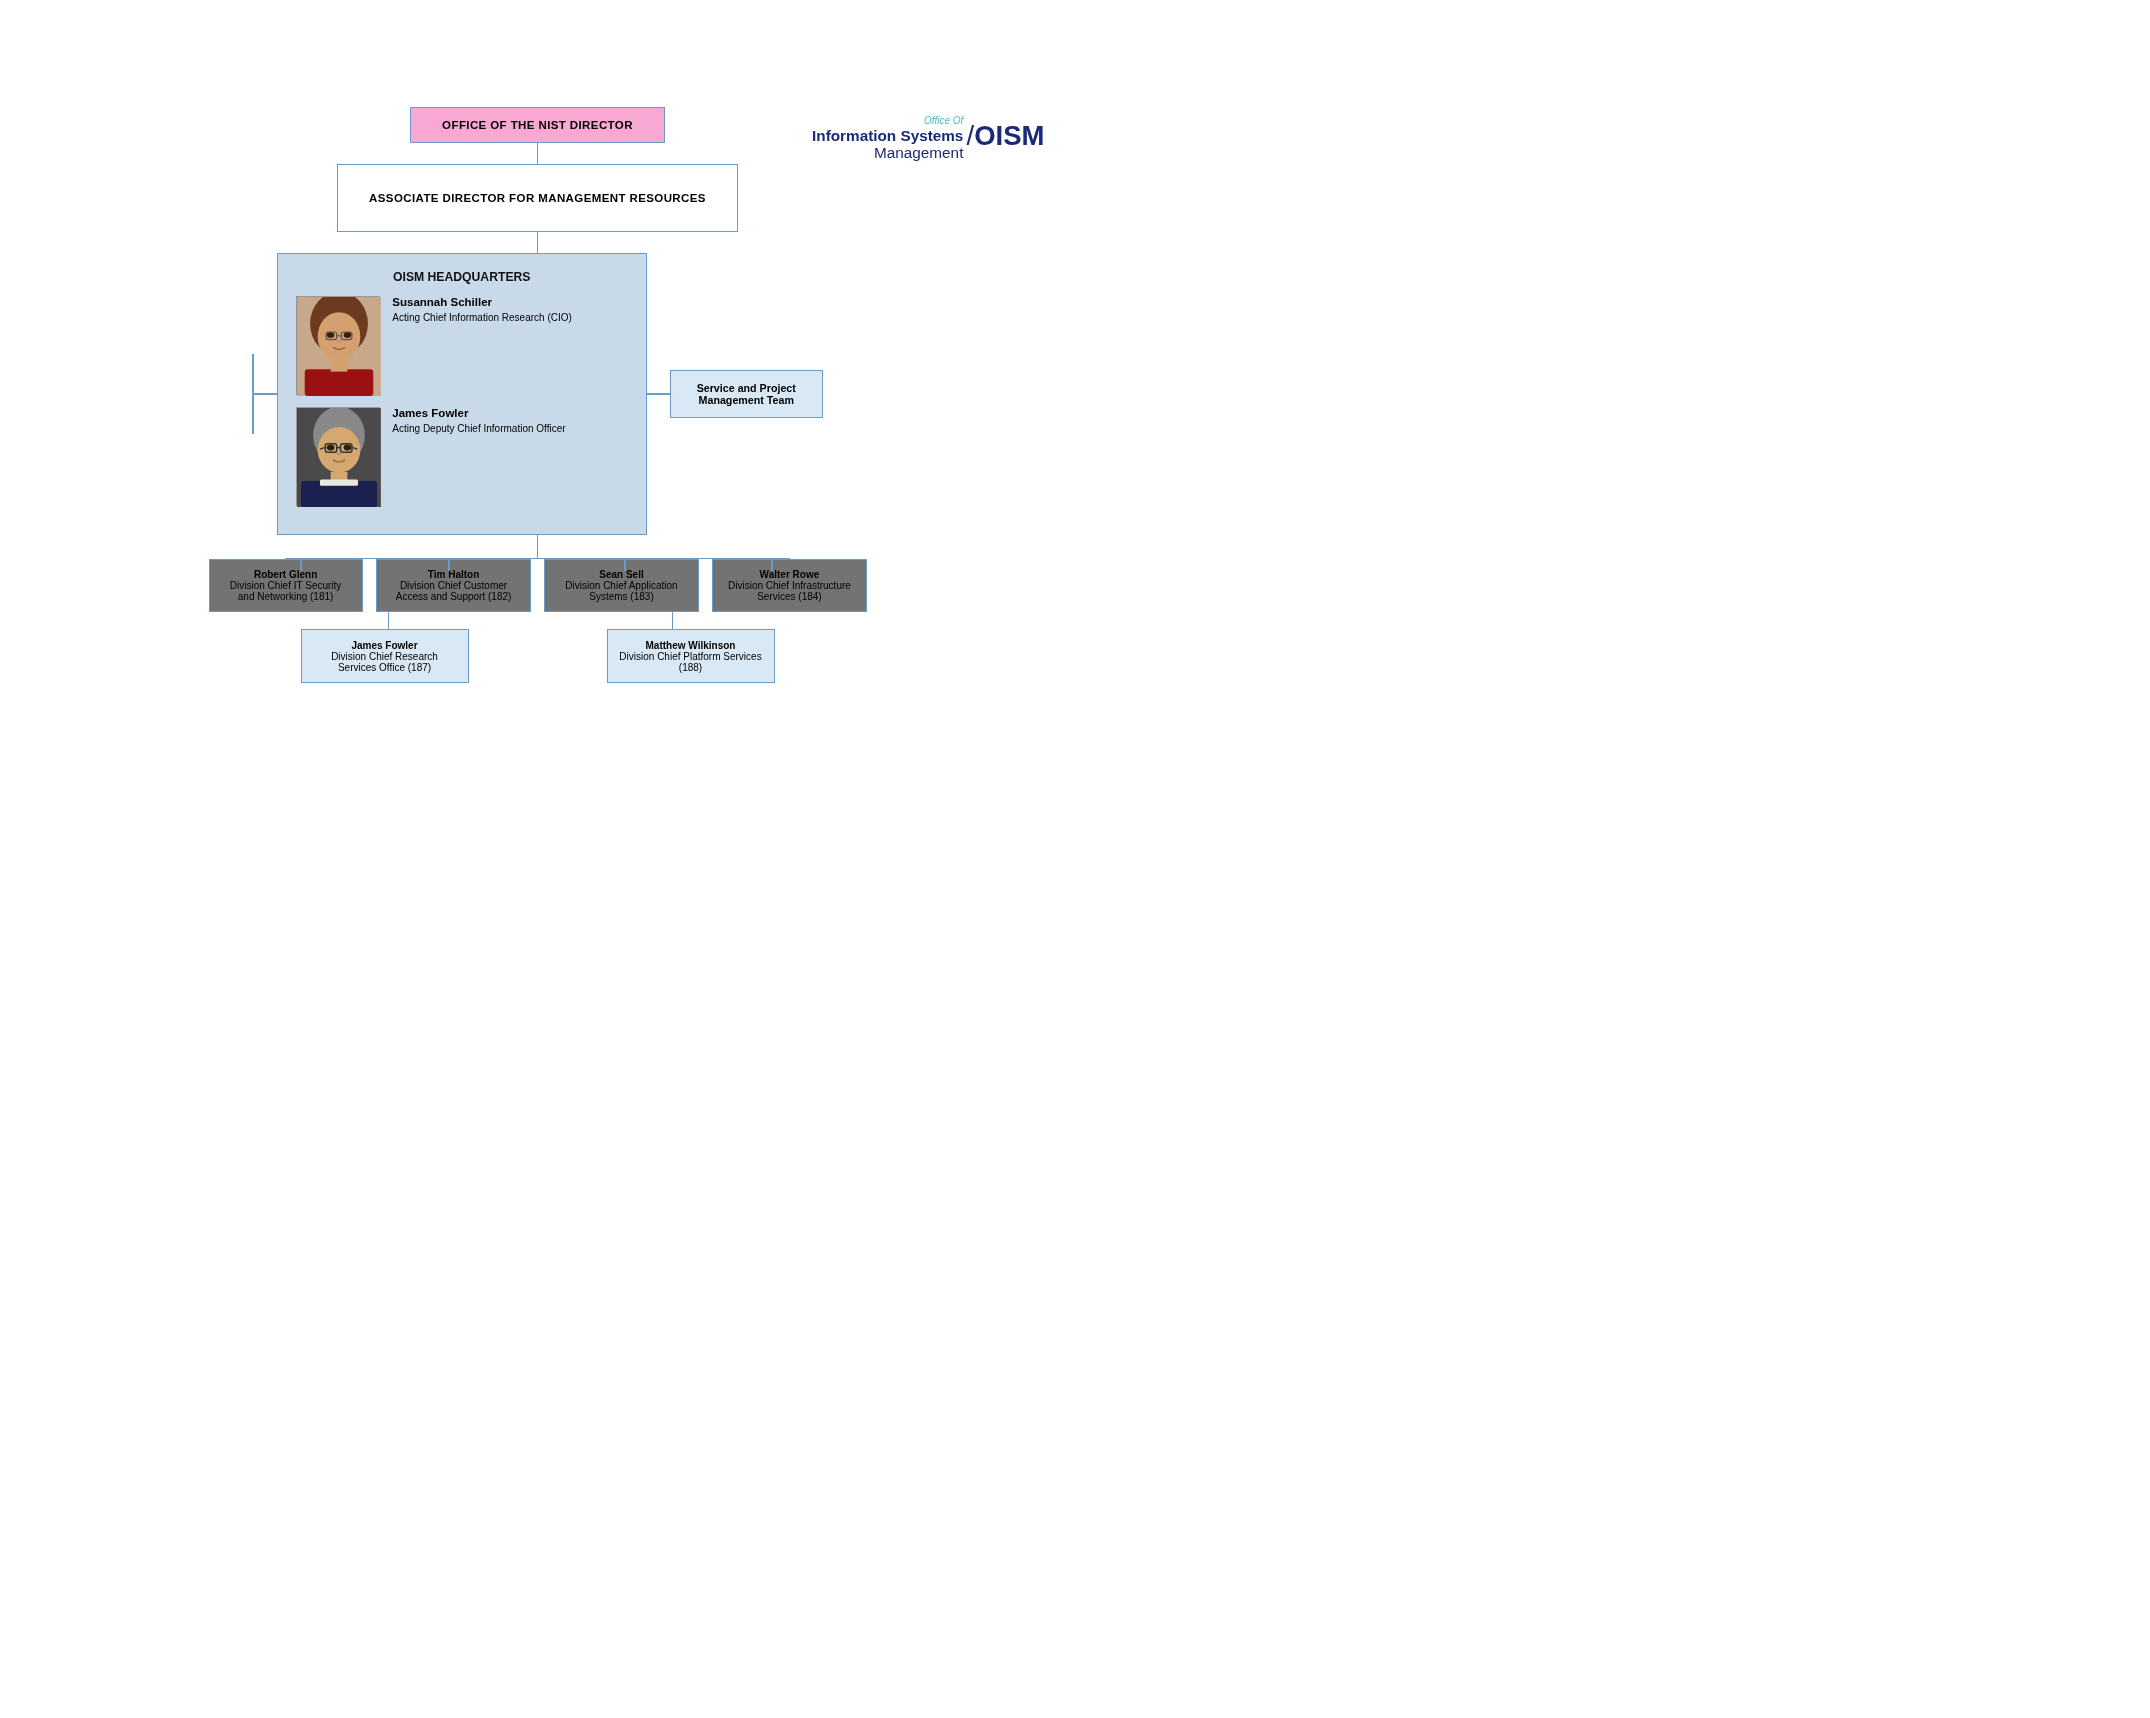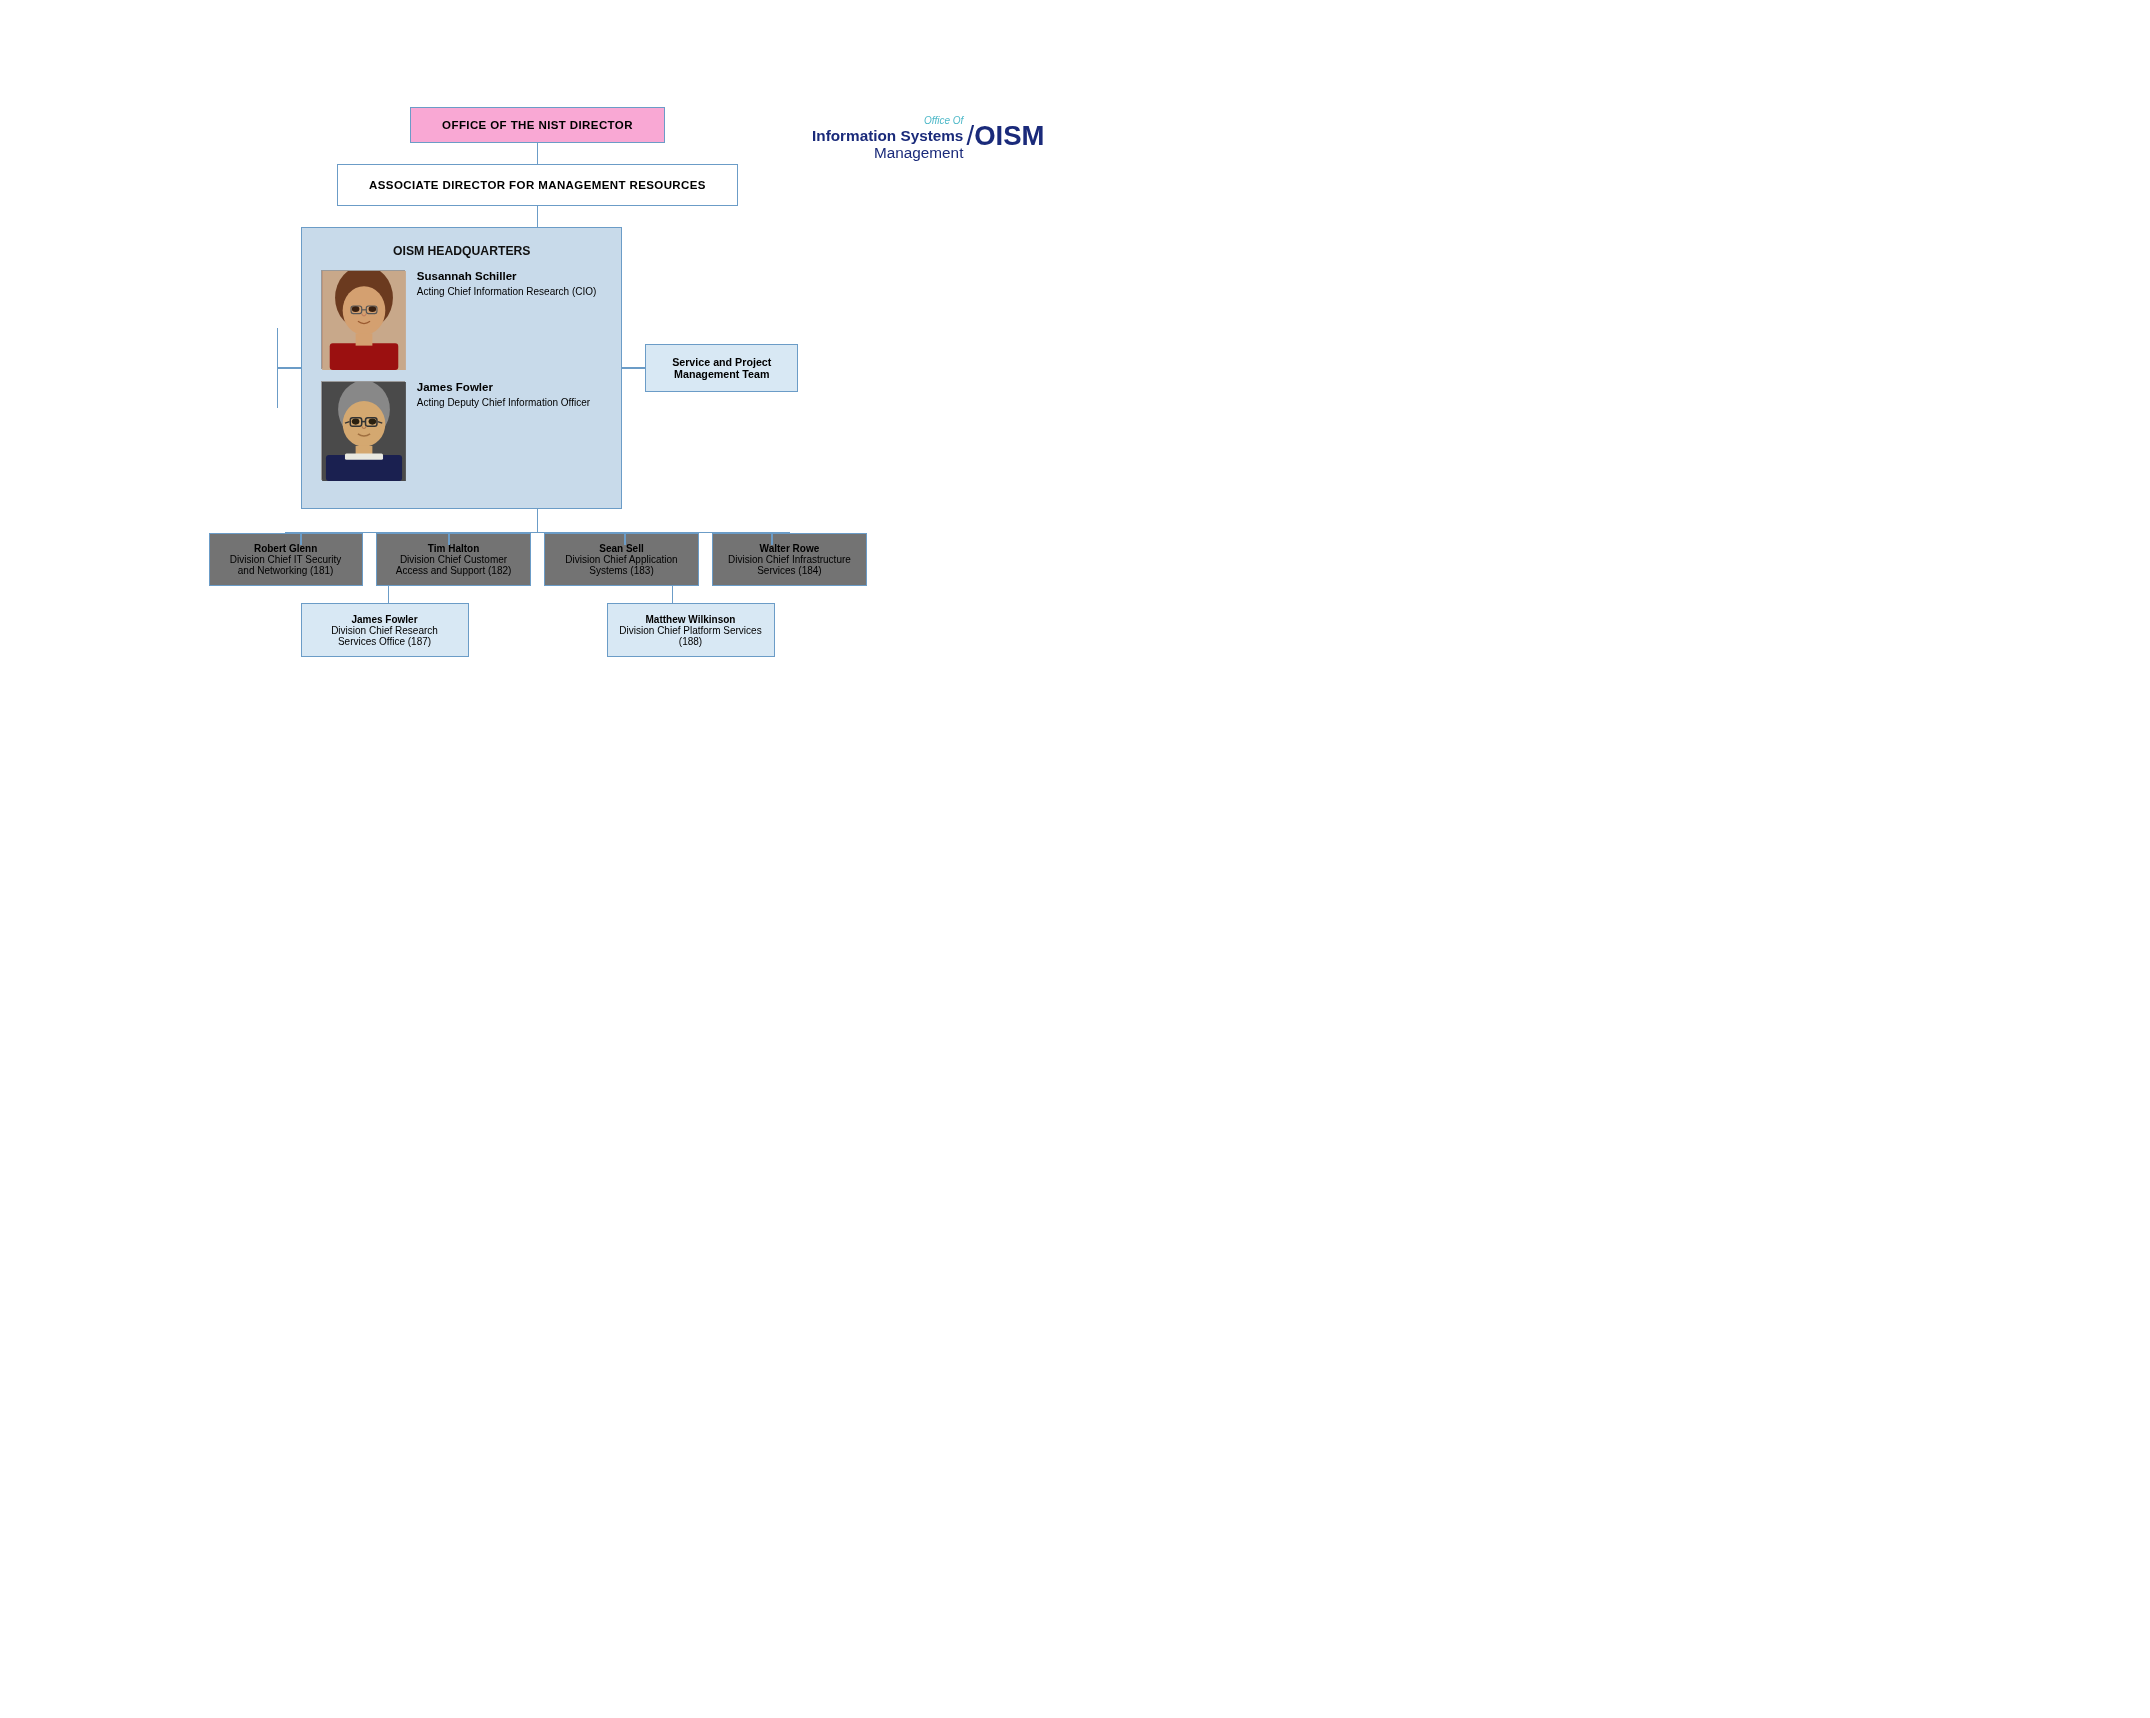--- a/index.html
+++ b/index.html
@@ -42,32 +42,32 @@
     }
     .connector-v {
       width: 1.5px;
       background: #6b9cc7;
       height: 21.4px;
       margin: 0 auto;
     }
     .associate-director-box {
       border: 1.5px solid #6b9cc7;
       background: #fff;
-      padding: 14px 31px;
+      padding: 27px 31px;
       font-weight: bold;
       font-size: 11.5px;
       letter-spacing: 0.4px;
     }
 
     
     .hq-box {
       border: 1.5px solid #6b9cc7;
       background: #c8daea;
       padding: 15.3px 18.4px;
-      width: 321px;
+      width: 370px;
       position: relative;
     }
     .hq-title {
       text-align: center;
       font-weight: bold;
       font-size: 12.2px;
       margin-bottom: 12.2px;
       color: #111;
     }
     .hq-person {

